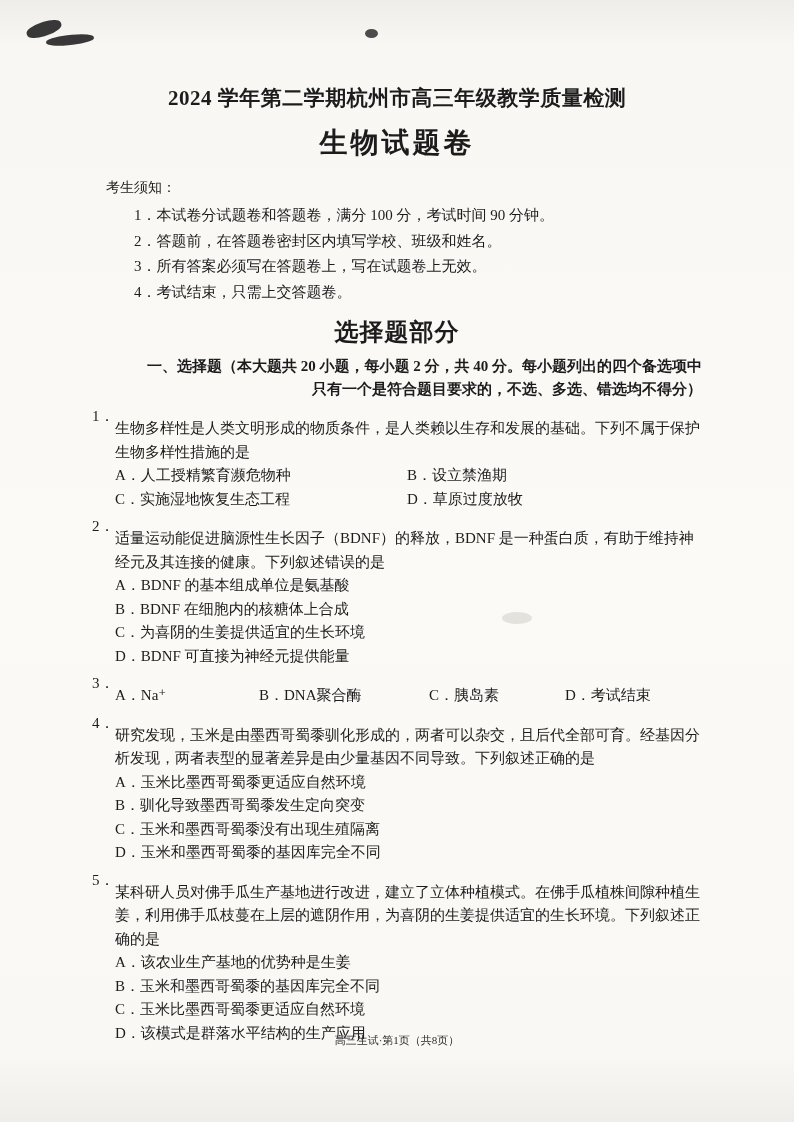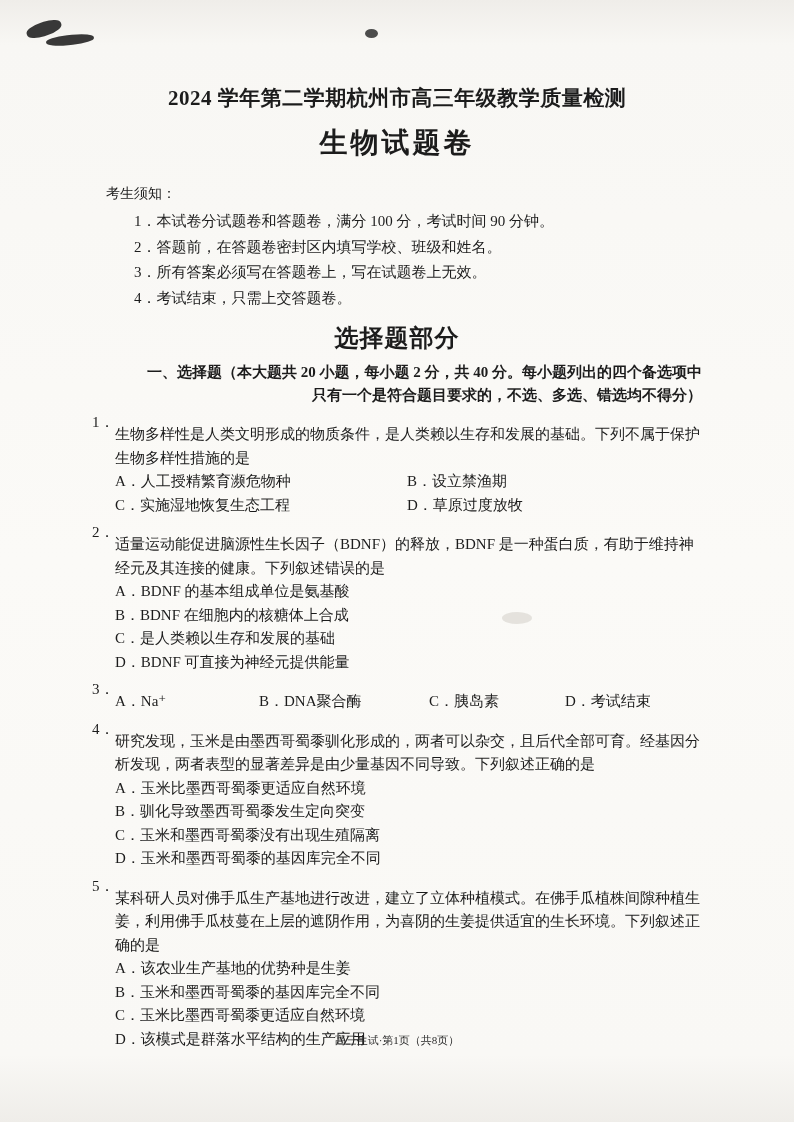--- a/index.html
+++ b/index.html
@@ -33,21 +33,21 @@
     line-height: 28px;
   }
   .subtitle {
     text-align: center;
     font-size: 28px;
     font-weight: bold;
     letter-spacing: 3px;
     margin-top: 13px;
     line-height: 36px;
   }
-  .notice { margin-top: 22px; font-size: 15px; }
+  .notice { margin-top: 16px; font-size: 15px; }
   .notice-heading { font-size: 14px; margin-left: 14px; line-height: 22px; }
   .notice-items { margin-left: 42px; margin-top: 4px; }
   .notice-items > div { line-height: 25.5px; }
 
   .section-title {
     text-align: center;
     font-size: 24px;
     font-weight: bold;
     margin-top: 13px;
     line-height: 28px;
@@ -130,21 +130,21 @@
     </div>
 
     <div class="question">
       <div class="q-line">
         <span class="q-num">2．</span>
         <div class="q-body">
           <div class="q-stem">适量运动能促进脑源性生长因子（BDNF）的释放，BDNF 是一种蛋白质，有助于维持神经元及其连接的健康。下列叙述错误的是</div>
           <div class="opts opts-col">
             <span class="opt">A．BDNF 的基本组成单位是氨基酸</span>
             <span class="opt">B．BDNF 在细胞内的核糖体上合成</span>
-            <span class="opt">C．是人类赖以生存和发展的基础</span>
+            <span class="opt">C．为喜阴的生姜提供适宜的生长环境</span>
             <span class="opt">D．BDNF 可直接为神经元提供能量</span>
           </div>
         </div>
       </div>
     </div>
 
     <div class="question">
       <div class="q-line">
         <span class="q-num">3．</span>
         <div class="q-body">

